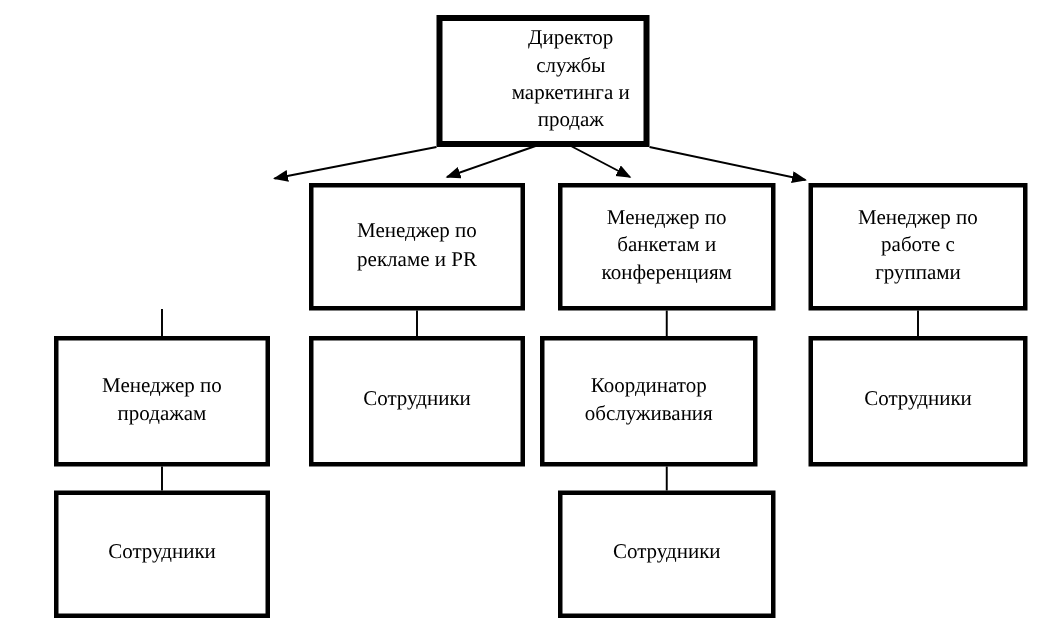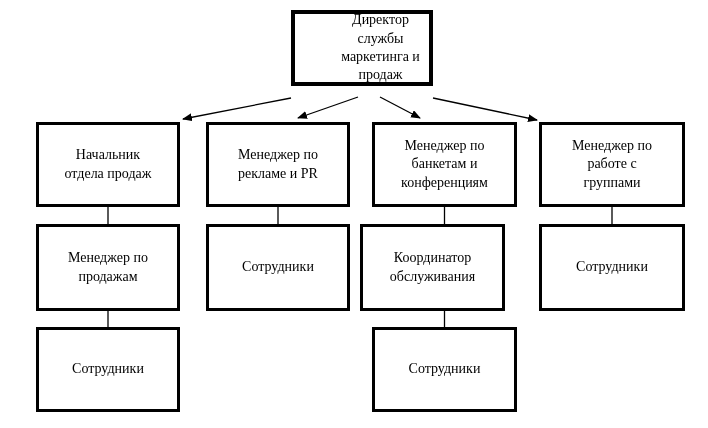--- a/index.html
+++ b/index.html
@@ -33,21 +33,21 @@
     justify-content: center;
     text-align: center;
     font-size: 14px;
     line-height: 1.32;
     color: #000000;
   }
   .node .label {
     white-space: pre-line;
     padding: 0 4px;
   }
-  .node.director { left: 291px; top: 10px;  width: 142px; height: 76px; border-width: 4px; padding-left: 37px; }
+  .node.director { left: 291px; top: 10px;  width: 142px; height: 88px; border-width: 4px; padding-left: 37px; }
   .node.r2c1     { left: 36px;  top: 122px; width: 144px; height: 85px; }
   .node.r2c2     { left: 206px; top: 122px; width: 144px; height: 85px; }
   .node.r2c3     { left: 372px; top: 122px; width: 145px; height: 85px; }
   .node.r2c4     { left: 539px; top: 122px; width: 146px; height: 85px; }
   .node.r3c1     { left: 36px;  top: 224px; width: 144px; height: 87px; }
   .node.r3c2     { left: 206px; top: 224px; width: 144px; height: 87px; }
   .node.r3c3     { left: 360px; top: 224px; width: 145px; height: 87px; }
   .node.r3c4     { left: 539px; top: 224px; width: 146px; height: 87px; }
   .node.r4c1     { left: 36px;  top: 327px; width: 144px; height: 85px; }
   .node.r4c3     { left: 372px; top: 327px; width: 145px; height: 85px; }
@@ -81,24 +81,20 @@
     <line class="edge" x1="612" y1="206" x2="612" y2="225"></line>
   </svg>
 
   <div class="node director">
     <span class="label">Директор
 службы
 маркетинга и
 продаж</span>
   </div>
 
-  <div class="node r2c1">
-    <span class="label">Начальник
-отдела продаж</span>
-  </div>
   <div class="node r2c2">
     <span class="label">Менеджер по
 рекламе и PR</span>
   </div>
   <div class="node r2c3">
     <span class="label">Менеджер по
 банкетам и
 конференциям</span>
   </div>
   <div class="node r2c4">

